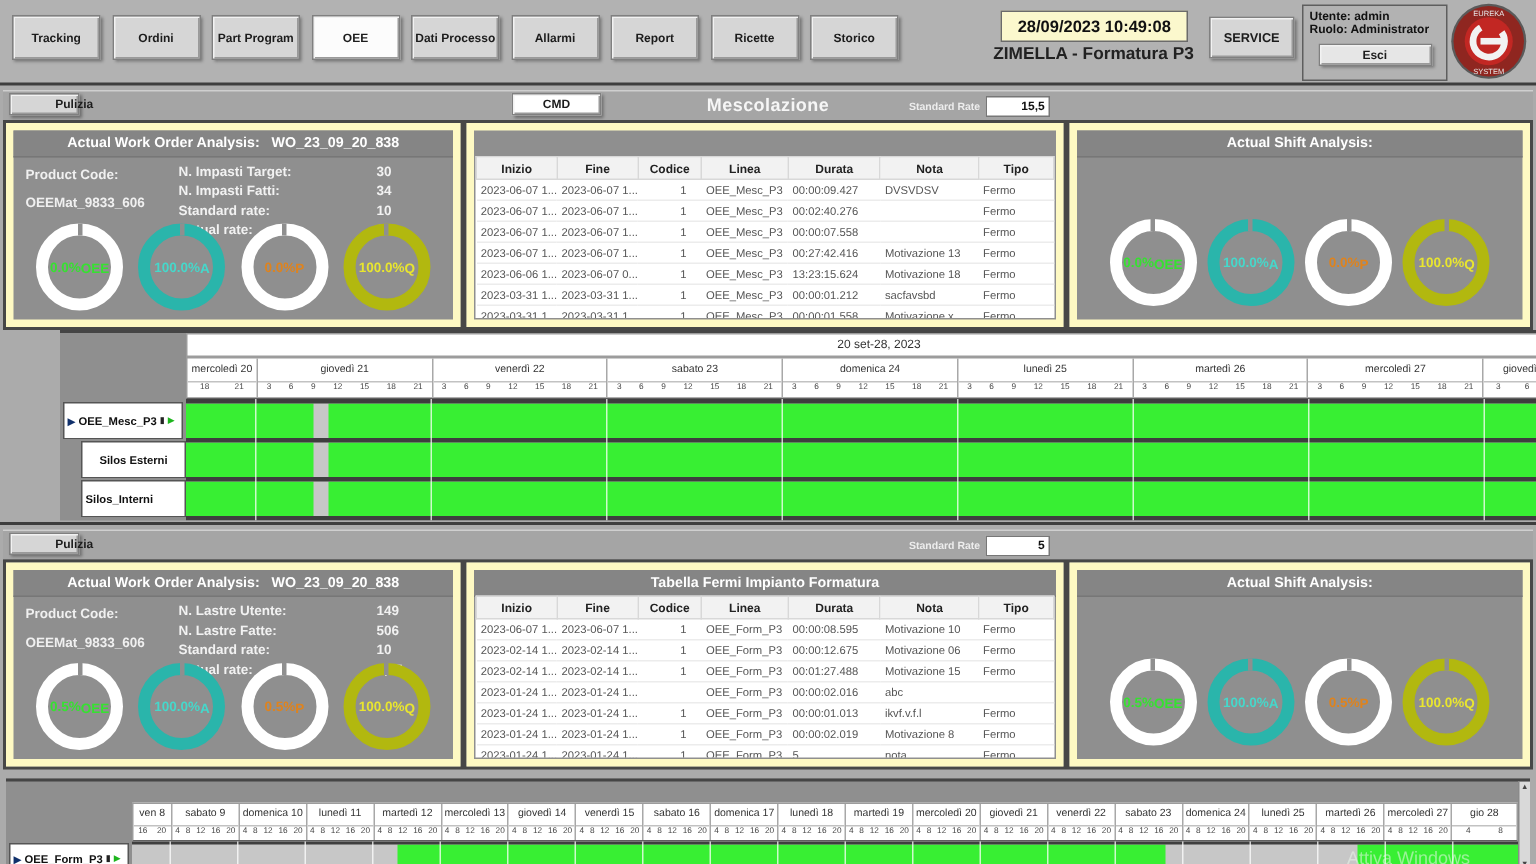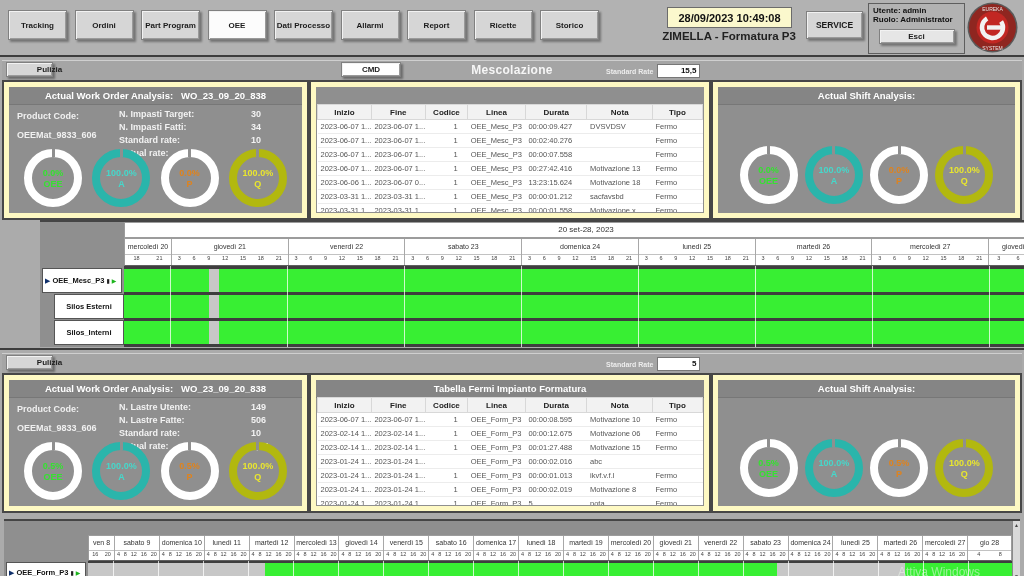--- a/index.html
+++ b/index.html
@@ -40,21 +40,21 @@
   .p-header{height:17px;background:#858585;border-bottom:1px solid #777;color:#fff;font-size:9.5px;font-weight:bold;
             text-align:center;line-height:17px;white-space:pre;overflow:hidden;}
   .wo-prod-label{position:absolute;left:8px;top:24px;font-size:9px;font-weight:bold;color:#f0f0f0;}
   .wo-prod-value{position:absolute;left:8px;top:43px;font-size:9px;font-weight:bold;color:#f0f0f0;}
   .wo-stats{position:absolute;left:110px;top:21px;}
   .wo-stat-row{display:flex;font-size:9px;font-weight:bold;color:#f2f2f2;line-height:13px;}
   .wo-stat-row .lbl{width:132px;}
   .gauges{position:absolute;left:0;right:0;bottom:6px;display:flex;justify-content:space-around;padding:0 10px;}
   .shift-panel .gauges{bottom:9px;padding:0 18px;}
   .gauge{width:42px;height:42px;border-radius:50%;border:8px solid #fff;position:relative;
-         display:flex;flex-direction:column;align-items:center;justify-content:center;}
+         display:flex;flex-direction:row;align-items:center;justify-content:center;}
   .gauge .notch{position:absolute;top:-8px;left:50%;margin-left:-1.5px;width:3px;height:8px;background:#8f8f8f;}
   .gauge .gv{font-size:9px;font-weight:bold;}
   .gauge .gl{font-size:9px;font-weight:bold;margin-top:1px;}
   
   .ftable{position:absolute;left:1px;right:1px;top:17px;bottom:1px;background:#fff;overflow:hidden;}
   .ftable table{width:100%;border-collapse:collapse;table-layout:fixed;}
   .ftable th{background:#f2f2f2;font-size:8px;font-weight:bold;color:#222;border:1px solid #d8d8d8;height:14px;padding:0 2px;white-space:nowrap;overflow:hidden;}
   .ftable td{font-size:7.5px;color:#555;border-bottom:1px solid #ececec;height:13px;padding:0 3px;white-space:nowrap;overflow:hidden;}
   .ftable td.num{text-align:right;padding-right:10px;}
   
@@ -426,21 +426,21 @@
       </div>
       <div class="g-label" style="left: 2px; top: 46px; width: 80px; height: 25px;">
         <span class="tri">▶</span>
         <span>OEE_Mesc_P3</span>
         <span class="mini">▮</span>
         <span class="mini-g">▶</span>
       </div>
       <div class="g-label" style="left: 14px; top: 72px; width: 70px; height: 25px; justify-content: center;">
         <span>Silos Esterni</span>
       </div>
-      <div class="g-label" style="left: 14px; top: 98px; width: 70px; height: 25px; justify-content: center;">
+      <div class="g-label" style="left: 14px; top: 98px; width: 70px; height: 25px; ">
         <span>Silos_Interni</span>
       </div>
       <div class="g-scroll">
         <span>▲</span>
         <span>▼</span>
       </div>
     </div>
 </div>
 
 <div class="section" id="sec-formatura" style="top:348px;height:228px;border-top:2px solid #3d3d3d;box-sizing:border-box;">

